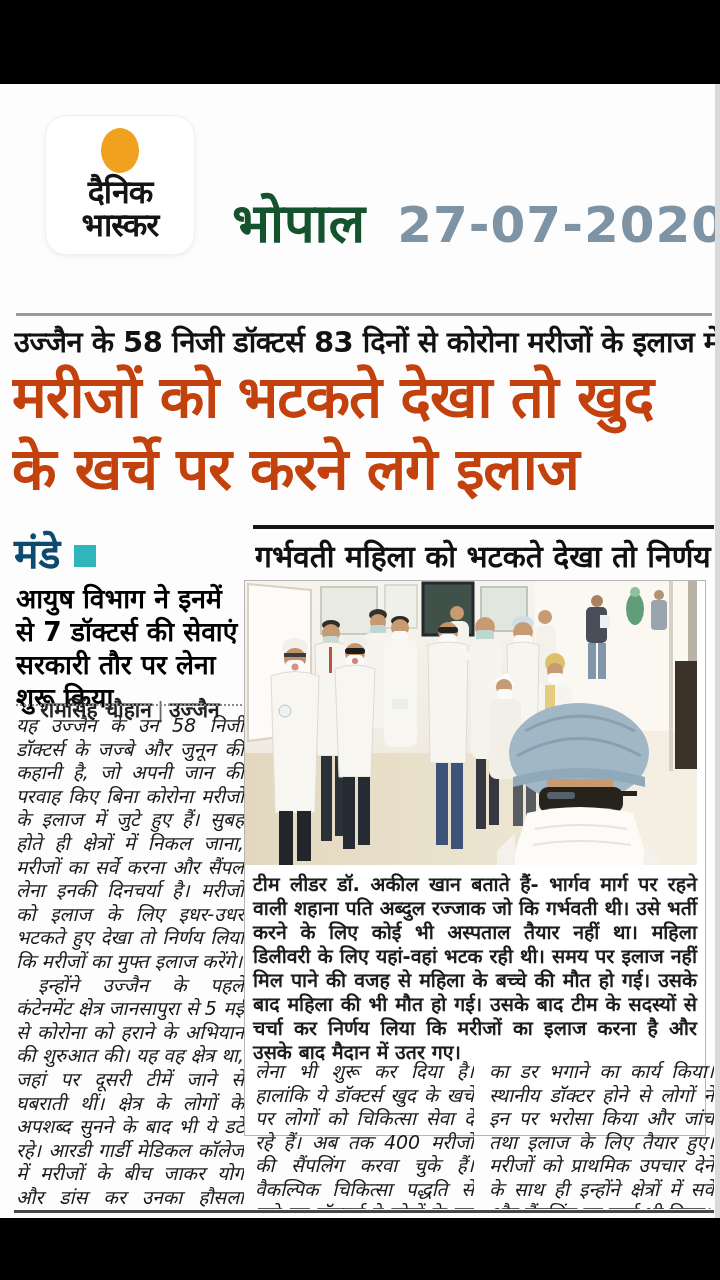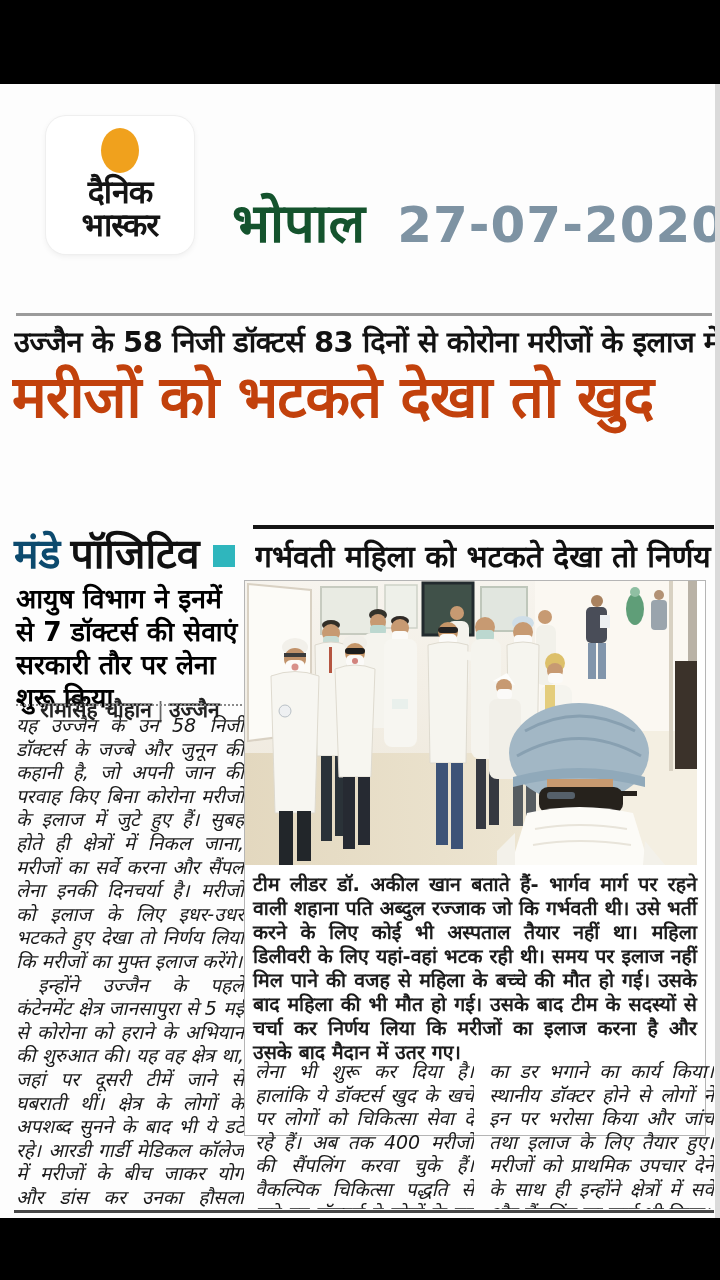--- a/index.html
+++ b/index.html
@@ -84,25 +84,25 @@
       <span class="city">भोपाल</span>
       <span class="date">27-07-2020</span>
     </div>
 
     <div class="top-rule"></div>
 
     <div class="kicker">उज्जैन के 58 निजी डॉक्टर्स 83 दिनों से कोरोना मरीजों के इलाज में जुटे</div>
 
     <h1 class="headline">
       <div>मरीजों को भटकते देखा तो खुद</div>
+      <div>के खर्चे पर करने लगे इलाज</div>
     </h1>
 
     <div class="tag-row">
       <span class="tag-red">मंडे</span>
-      <span class="tag-black">पॉजिटिव</span>
       <span class="tag-square"></span>
     </div>
 
     <div class="right-rule"></div>
     <div class="right-subhead">गर्भवती महिला को भटकते देखा तो निर्णय लिया</div>
 
     <div class="photo-box">
       <svg class="photo" viewBox="0 0 452 284" preserveAspectRatio="none" aria-hidden="true">
         <defs>
           <linearGradient id="wallg" x1="0" y1="0" x2="0" y2="1">

